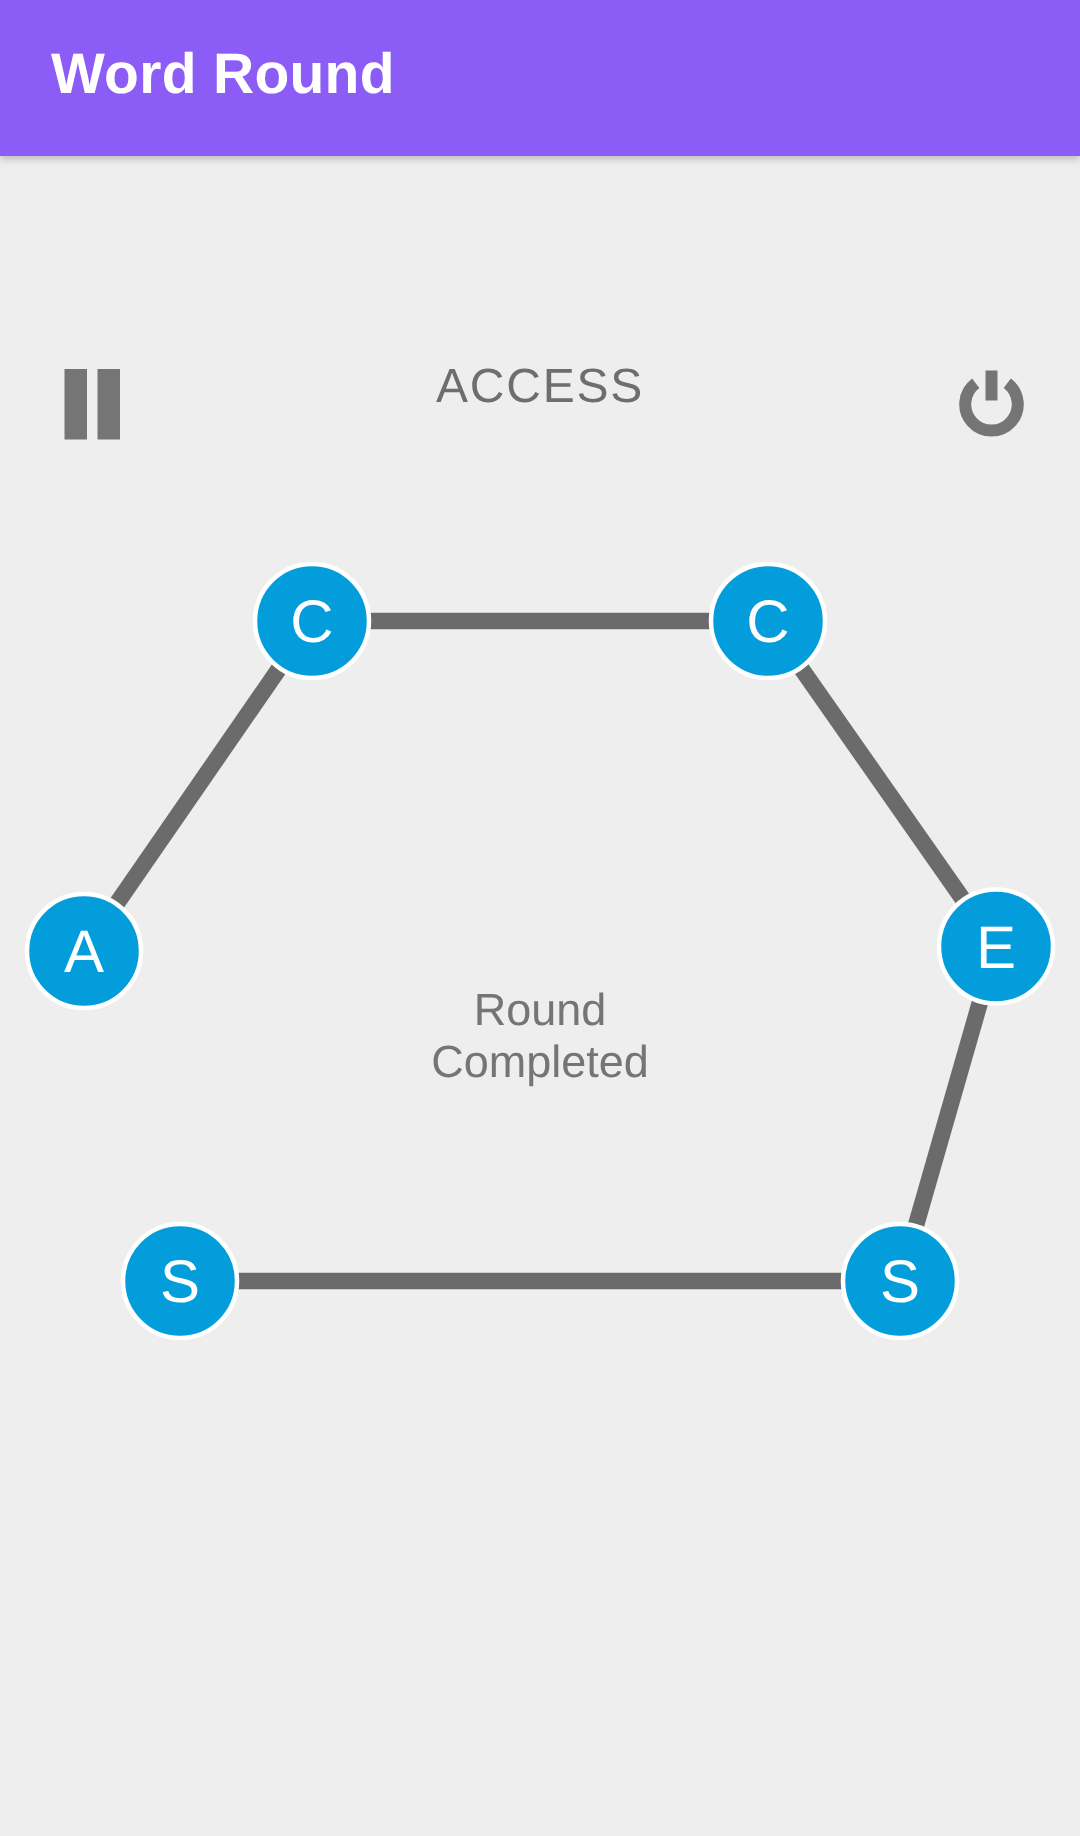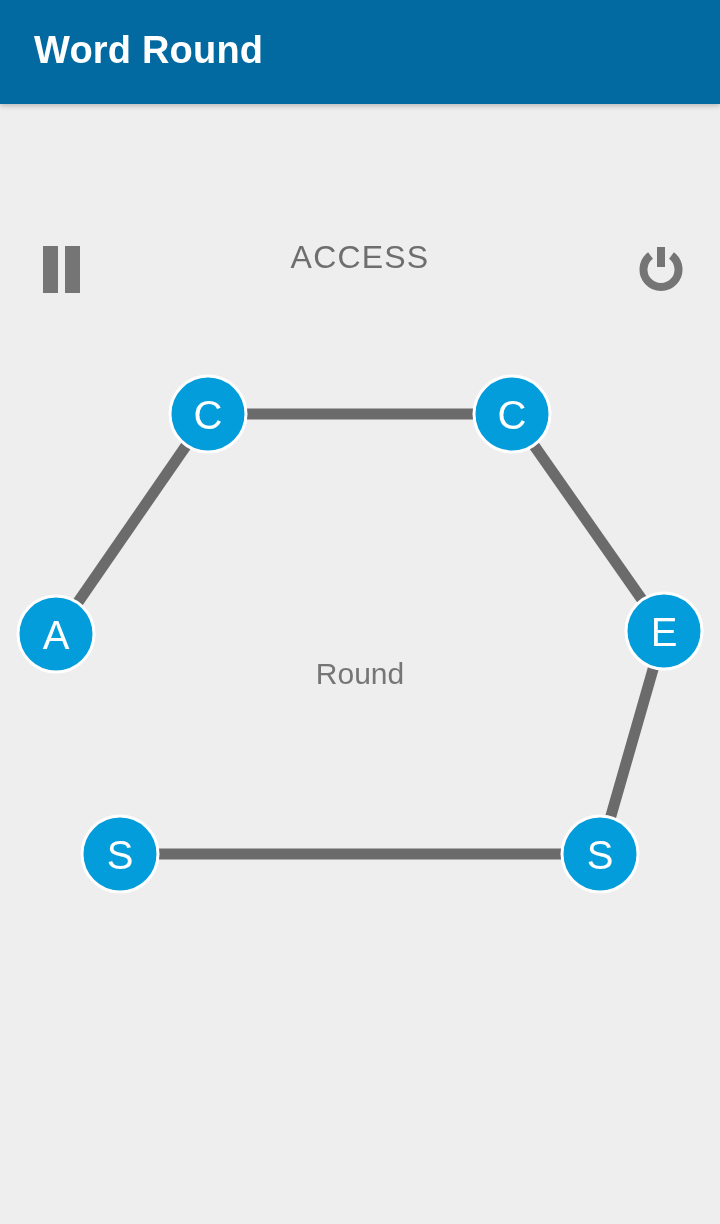--- a/index.html
+++ b/index.html
@@ -14,21 +14,21 @@
     overflow: hidden;
     position: relative;
   }
 
   
   .appbar {
     position: absolute;
     left: 0; top: 0;
     width: 720px;
     height: 104px;
-    background: #0369a1;
+    background: #8b5cf6;
     box-shadow: 0 2px 5px rgba(0,0,0,0.22);
     z-index: 5;
   }
   .appbar-title {
     position: absolute;
     left: 34px;
     top: 29px;
     font-size: 38px;
     font-weight: bold;
     color: #ffffff;
@@ -180,20 +180,21 @@
         </g>
         <g>
           <circle cx="56" cy="430" r="38" fill="#039ddb" stroke="#ffffff" stroke-width="3"></circle>
           <text x="56" y="431" class="node-letter">A</text>
         </g>
       </g>
   </svg>
 
   <div class="center-msg">
     <div>Round</div>
+    <div>Completed</div>
   </div>
 </div>
 
 <div class="bottombar">
 
   
 
   
 
   

